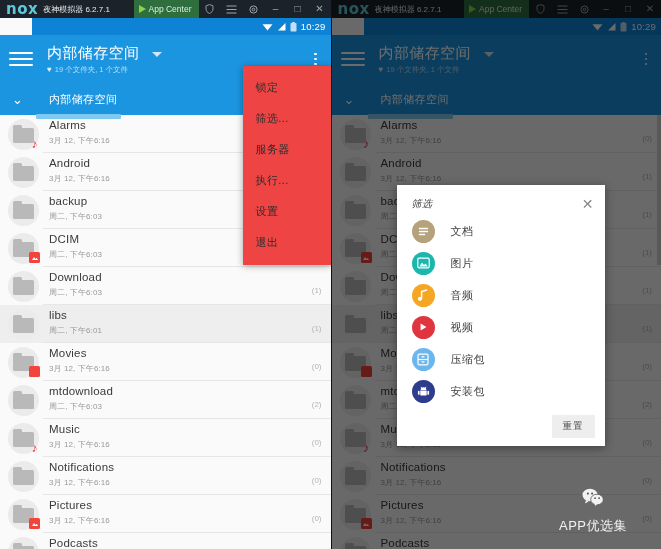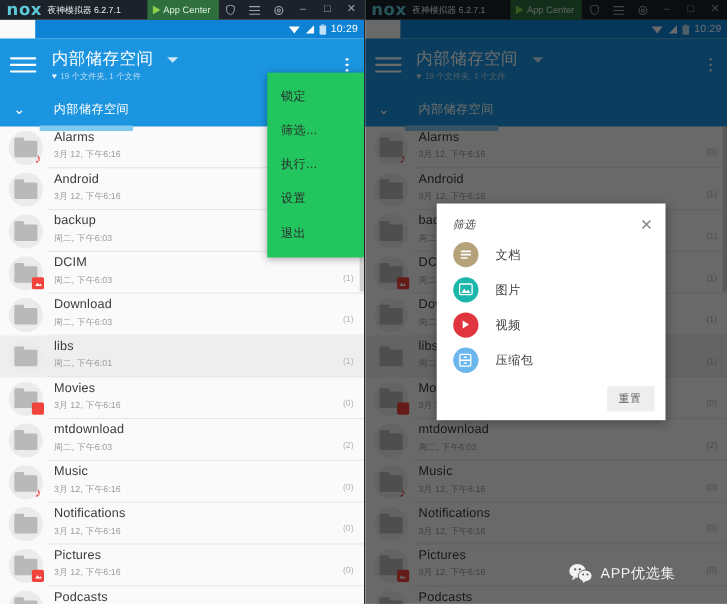--- a/index.html
+++ b/index.html
@@ -110,21 +110,21 @@
   .fcount { font-size: 8px; color: #b4b4b4; align-self: center; padding-top: 8px; }
 
   .scrollbar {
     position: absolute; right: 0; top: 0; width: 4px; height: 100%;
     background: transparent;
   }
   .scrollbar i { position: absolute; left: 0; top: 0; width: 4px; height: 150px; background: #d2d2d2; }
 
   
   .dropdown {
-    position: absolute; right: 0; top: 66px; width: 88px; background: #22c55e;
+    position: absolute; right: 0; top: 66px; width: 88px; background: #ef4444;
     box-shadow: 0 1px 7px rgba(0,0,0,.34); z-index: 60; padding: 6px 0 7px;
   }
   .dd-item {
     height: 31px; display: flex; align-items: center; padding-left: 13px;
     font-size: 11px; color: #2d2d2d; letter-spacing: .4px;
   }
 
   
   .scrim { position: absolute; inset: 0; background: rgba(0,0,0,.58); z-index: 50; }
   .dialog {
@@ -142,22 +142,22 @@
   .chip svg { display: block; }
   .dlg-label { font-size: 11px; color: #3c3c3c; margin-left: 16px; letter-spacing: .5px; }
   .dlg-foot { display: flex; justify-content: flex-end; padding: 8px 10px 0; }
   .reset-btn {
     background: #eeeeee; color: #555; font-size: 9.5px; padding: 5px 11px;
     border: none; border-radius: 1px; letter-spacing: 1px; cursor: pointer;
   }
 
   
   .watermark {
-    position: absolute; right: 47px; bottom: 14px; z-index: 70;
-    display: flex; align-items: flex-start; gap: 7px;
+    position: absolute; right: 34px; bottom: 14px; z-index: 70;
+    display: flex; align-items: center; gap: 7px; flex-direction: column;
   }
   .wm-text { color: #f2f2f2; font-size: 13px; letter-spacing: .5px; }
 </style>
 </head>
 <body>
 
 <div class="stage">
 
   <div class="panel" id="panelLeft">
 
@@ -410,20 +410,21 @@
           <div class="fcount">(0)</div>
         </div>
       <div class="scrollbar">
           <i></i>
         </div>
     </div>
 
     <div class="dropdown" id="ddMenu">
         <div class="dd-item">锁定</div>
         <div class="dd-item">筛选...</div>
+        <div class="dd-item">服务器</div>
         <div class="dd-item">执行...</div>
         <div class="dd-item">设置</div>
         <div class="dd-item">退出</div>
       </div>
   </div>
 
   <div class="panel" id="panelRight">
 
     <div class="titlebar">
       <span class="nox-logo">nox</span>
@@ -697,37 +698,59 @@
           <div class="dlg-row">
             <span class="chip" style="background:#1bb6ac">
               <svg width="13" height="12" viewBox="0 0 13 12">
                 <rect x="0.8" y="1.2" width="11.4" height="9.6" rx="1.2" fill="none" stroke="#fff" stroke-width="1.2"></rect>
                 <path d="M2.4 9.4 L5 5.6 L7 8 L8.6 6.4 L10.8 9.4 Z" fill="#fff"></path>
               </svg>
             </span>
             <span class="dlg-label">图片</span>
           </div>
           <div class="dlg-row">
+            <span class="chip" style="background:#f5a623">
+              <svg width="12" height="13" viewBox="0 0 12 13">
+                <path d="M9.6 1 L4.6 2.6 V9.3" stroke="#fff" stroke-width="1.5" fill="none" stroke-linecap="round"></path>
+                <circle cx="3" cy="9.8" r="2.1" fill="#fff"></circle>
+                <circle cx="8.1" cy="8.2" r="1.6" fill="#fff" opacity="0"></circle>
+              </svg>
+            </span>
+            <span class="dlg-label">音频</span>
+          </div>
+          <div class="dlg-row">
             <span class="chip" style="background:#e0353f">
               <svg width="12" height="12" viewBox="0 0 12 12">
                 <path d="M3.6 2.4 L9.4 6 L3.6 9.6 Z" fill="#fff"></path>
               </svg>
             </span>
             <span class="dlg-label">视频</span>
           </div>
           <div class="dlg-row">
             <span class="chip" style="background:#6cb6ee">
               <svg width="12" height="13" viewBox="0 0 12 13">
                 <rect x="1" y="1.2" width="10" height="10.6" rx="1.2" fill="none" stroke="#fff" stroke-width="1.2"></rect>
                 <path d="M1 6.5h10" stroke="#fff" stroke-width="1.2"></path>
                 <rect x="4.6" y="3.1" width="2.8" height="1.3" fill="#fff"></rect>
                 <rect x="4.6" y="8.3" width="2.8" height="1.3" fill="#fff"></rect>
               </svg>
             </span>
             <span class="dlg-label">压缩包</span>
+          </div>
+          <div class="dlg-row">
+            <span class="chip" style="background:#2d3c8c">
+              <svg width="13" height="13" viewBox="0 0 13 13">
+                <path d="M3.3 5.6h6.4v4.1a0.9 0.9 0 0 1-0.9 0.9H4.2a0.9 0.9 0 0 1-0.9-0.9Z" fill="#fff"></path>
+                <path d="M3.6 5.1a2.9 2.9 0 0 1 5.8 0Z" fill="#fff"></path>
+                <rect x="0.9" y="5.8" width="1.7" height="4" rx="0.85" fill="#fff"></rect>
+                <rect x="10.4" y="5.8" width="1.7" height="4" rx="0.85" fill="#fff"></rect>
+                <path d="M4.2 2.2 L5 3.4M8.8 2.2 L8 3.4" stroke="#fff" stroke-width="0.9" stroke-linecap="round"></path>
+              </svg>
+            </span>
+            <span class="dlg-label">安装包</span>
           </div>
         </div>
       <div class="dlg-foot">
         <button class="reset-btn">重置</button>
       </div>
     </div>
 
     <div class="watermark">
       <span>
         <svg width="22" height="18" viewBox="0 0 22 18">

